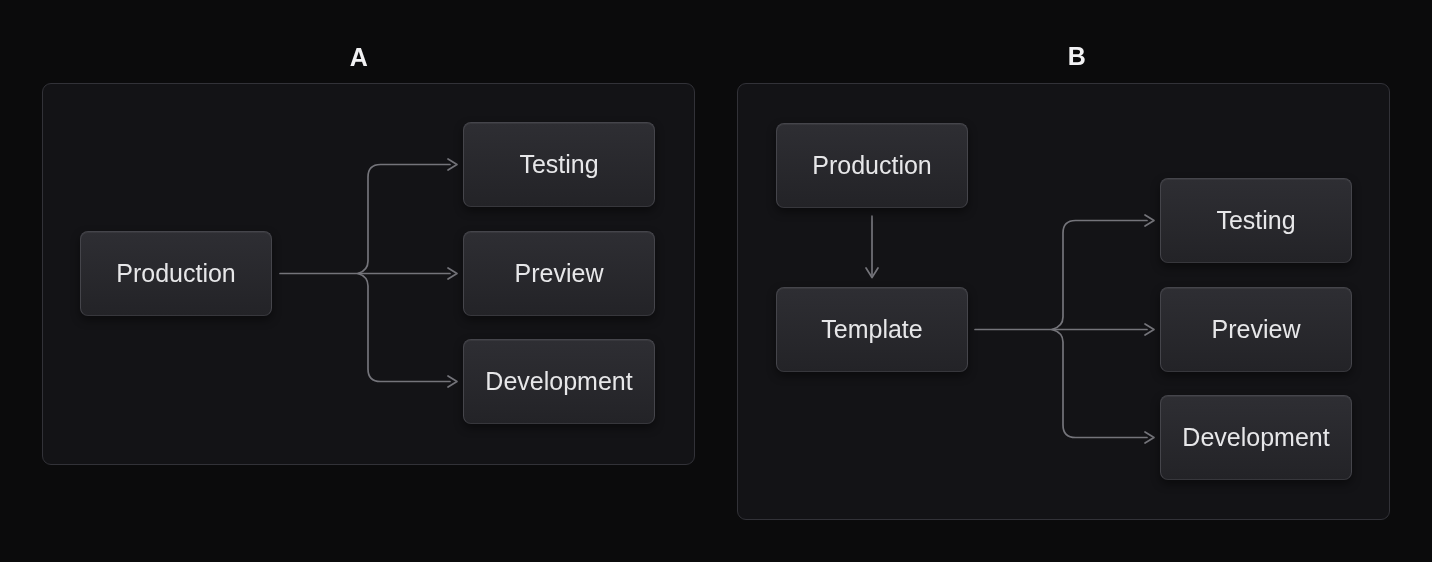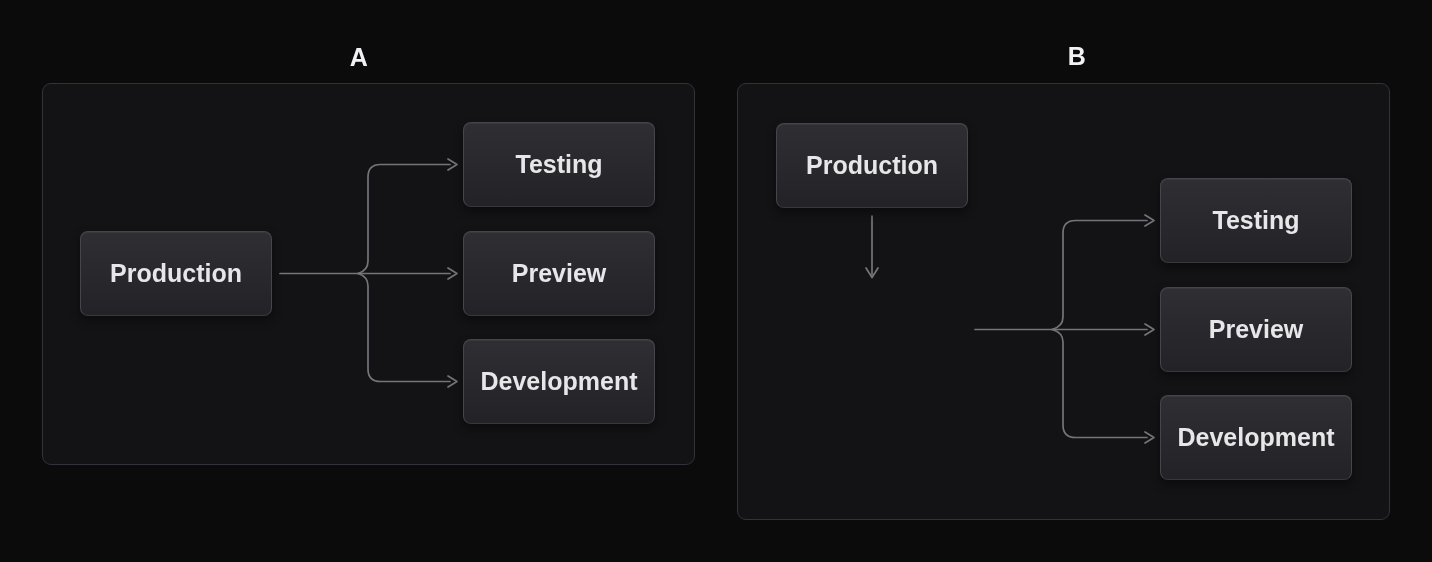--- a/index.html
+++ b/index.html
@@ -55,21 +55,21 @@
     border-radius: 8px;
     border: 1px solid #45454b;
     border-bottom-color: #37373c;
     background: linear-gradient(180deg, #2e2e33 0%, #232327 100%);
     box-shadow: inset 0 1px 0 rgba(255,255,255,0.05), 0 4px 10px rgba(0,0,0,0.45);
     display: flex;
     align-items: center;
     justify-content: center;
     color: #e7e7e9;
     font-size: 25px;
-    font-weight: 700;
+    font-weight: 400;
     user-select: none;
   }
   
   #a-production  { left: 80px;  top: 231px; }
   #a-testing     { left: 463px; top: 122px; }
   #a-preview     { left: 463px; top: 231px; }
   #a-development { left: 463px; top: 339px; }
   
   #b-production  { left: 776px;  top: 123px; }
   #b-template    { left: 776px;  top: 287px; }
@@ -125,17 +125,18 @@
       <path class="edge" d="M 1145 432 L 1154 437.5 L 1145 443"></path>
     </g>
   </svg>
 
   <div class="node" id="a-production">Production</div>
   <div class="node" id="a-testing">Testing</div>
   <div class="node" id="a-preview">Preview</div>
   <div class="node" id="a-development">Development</div>
 
   <div class="node" id="b-production">Production</div>
+  <div class="node" id="b-template">Template</div>
   <div class="node" id="b-testing">Testing</div>
   <div class="node" id="b-preview">Preview</div>
   <div class="node" id="b-development">Development</div>
 
 </div>
 
 </body></html>

